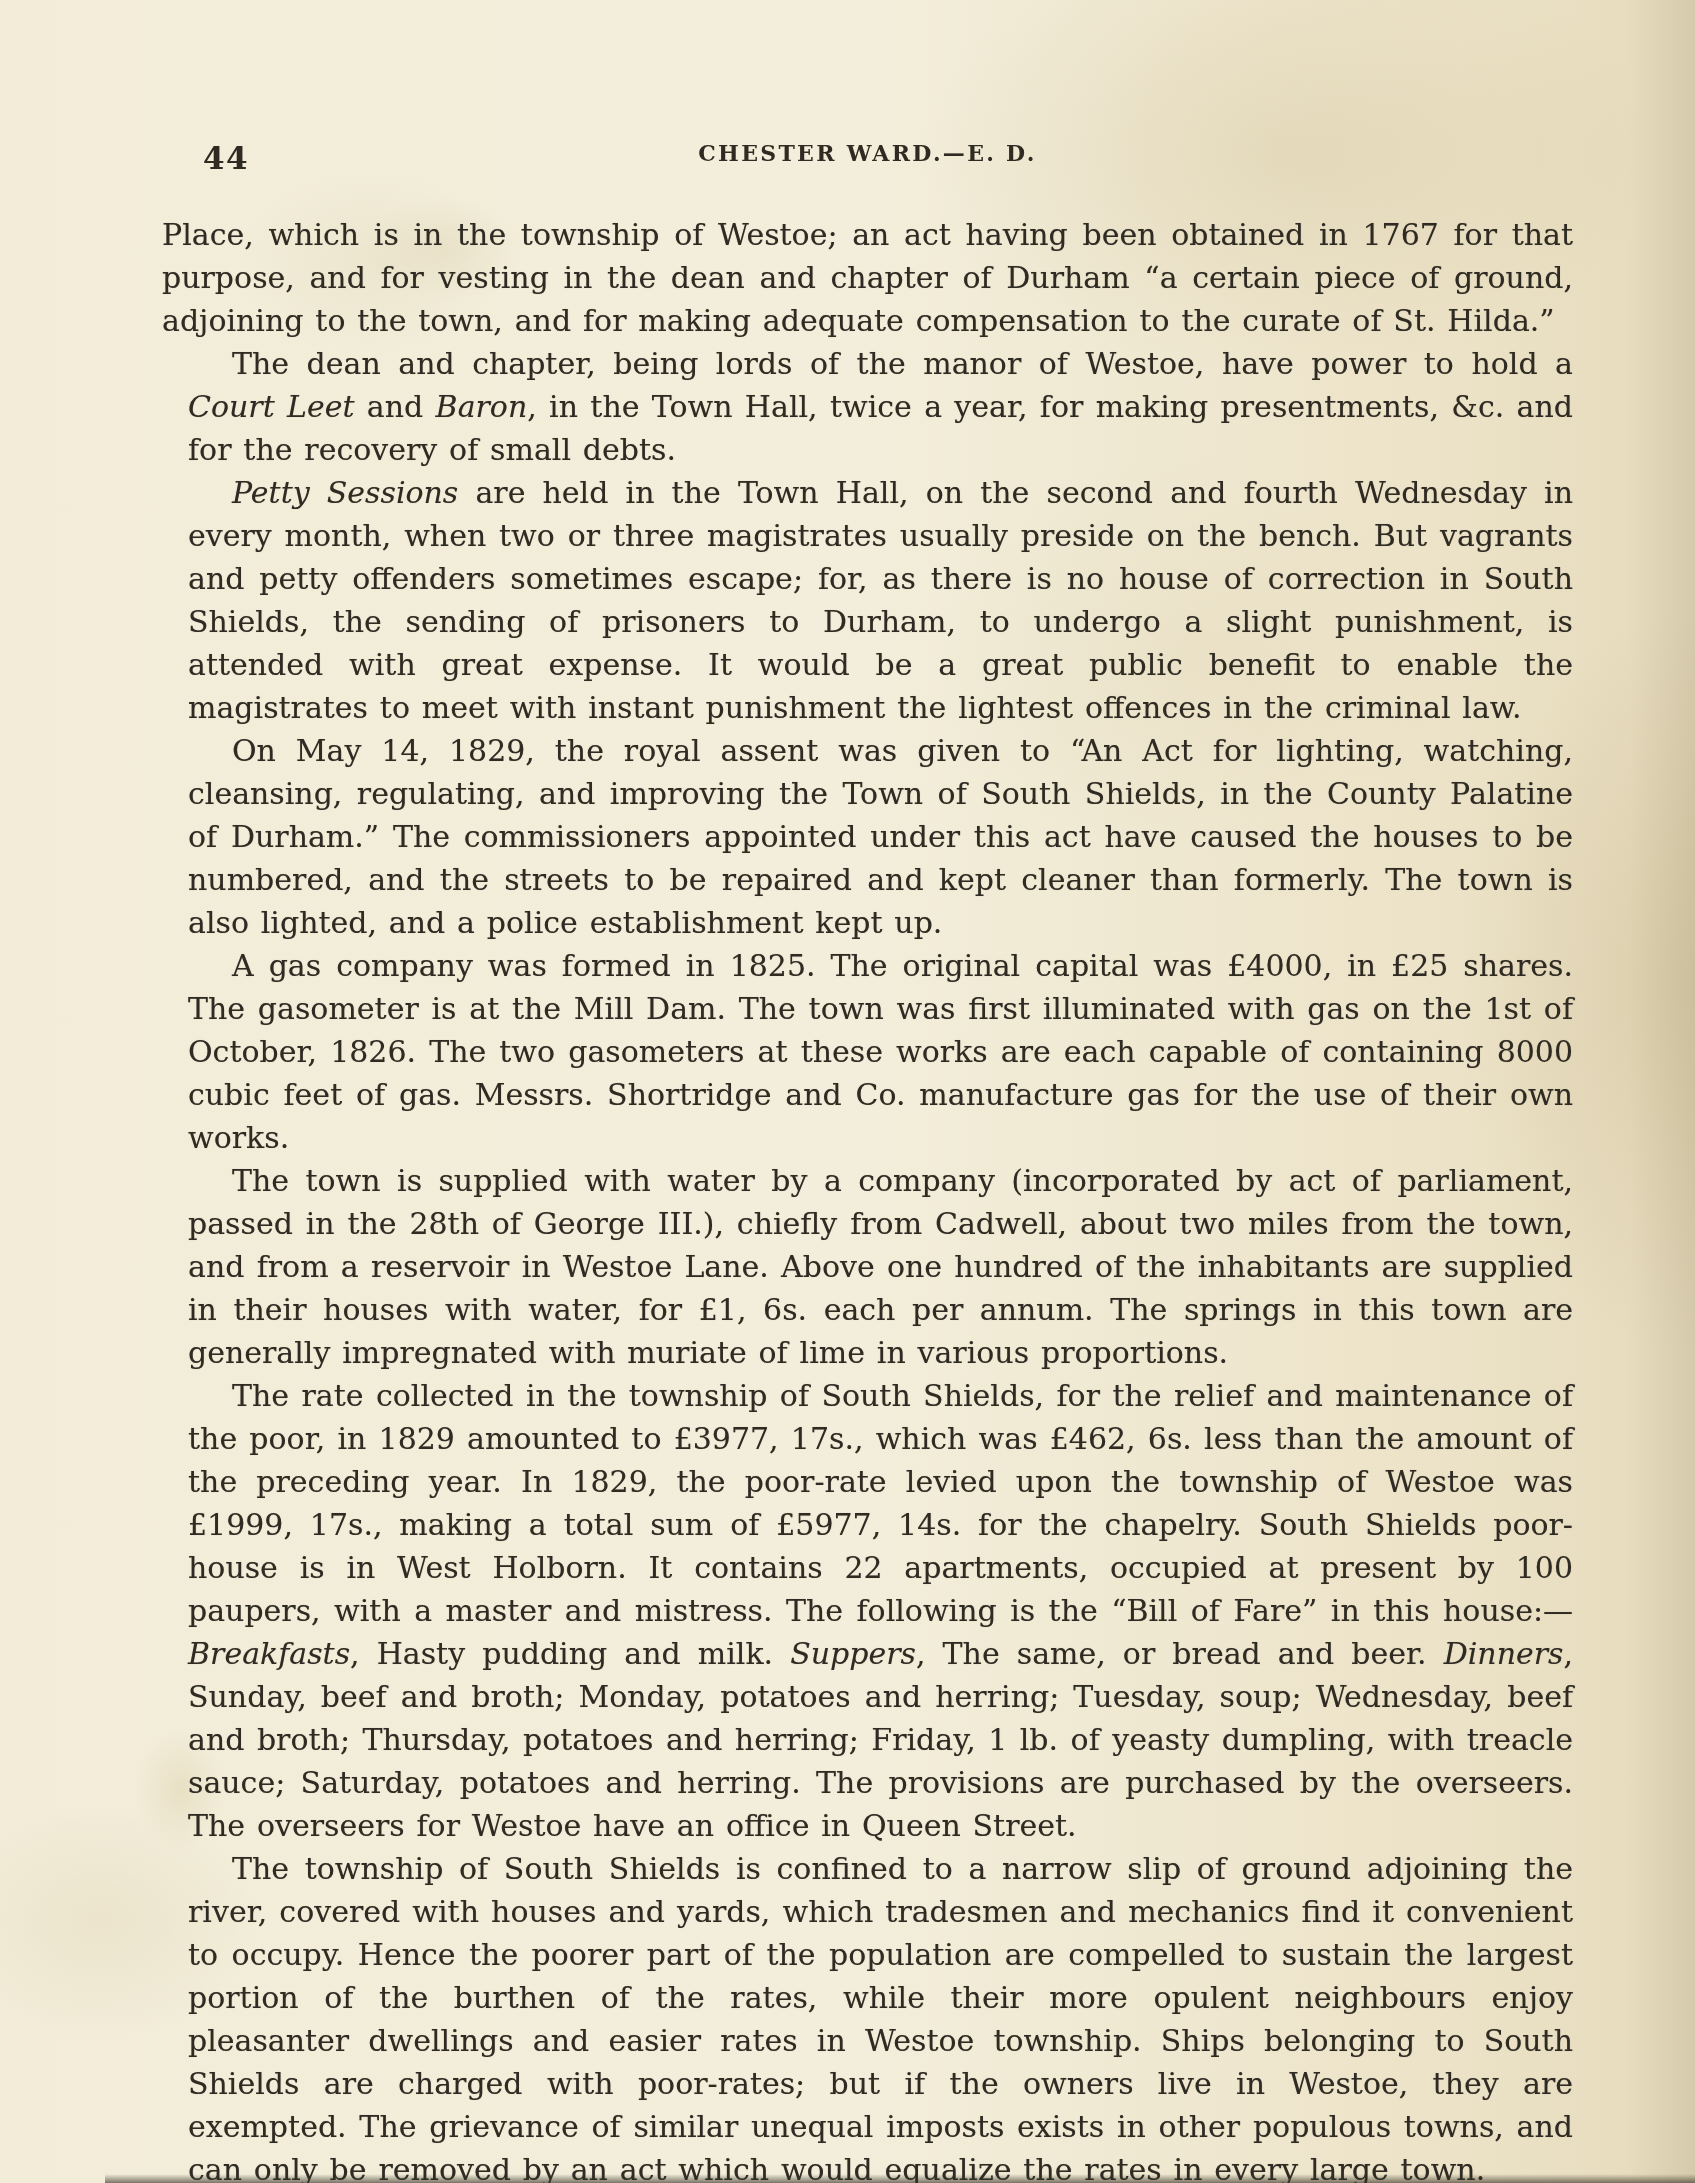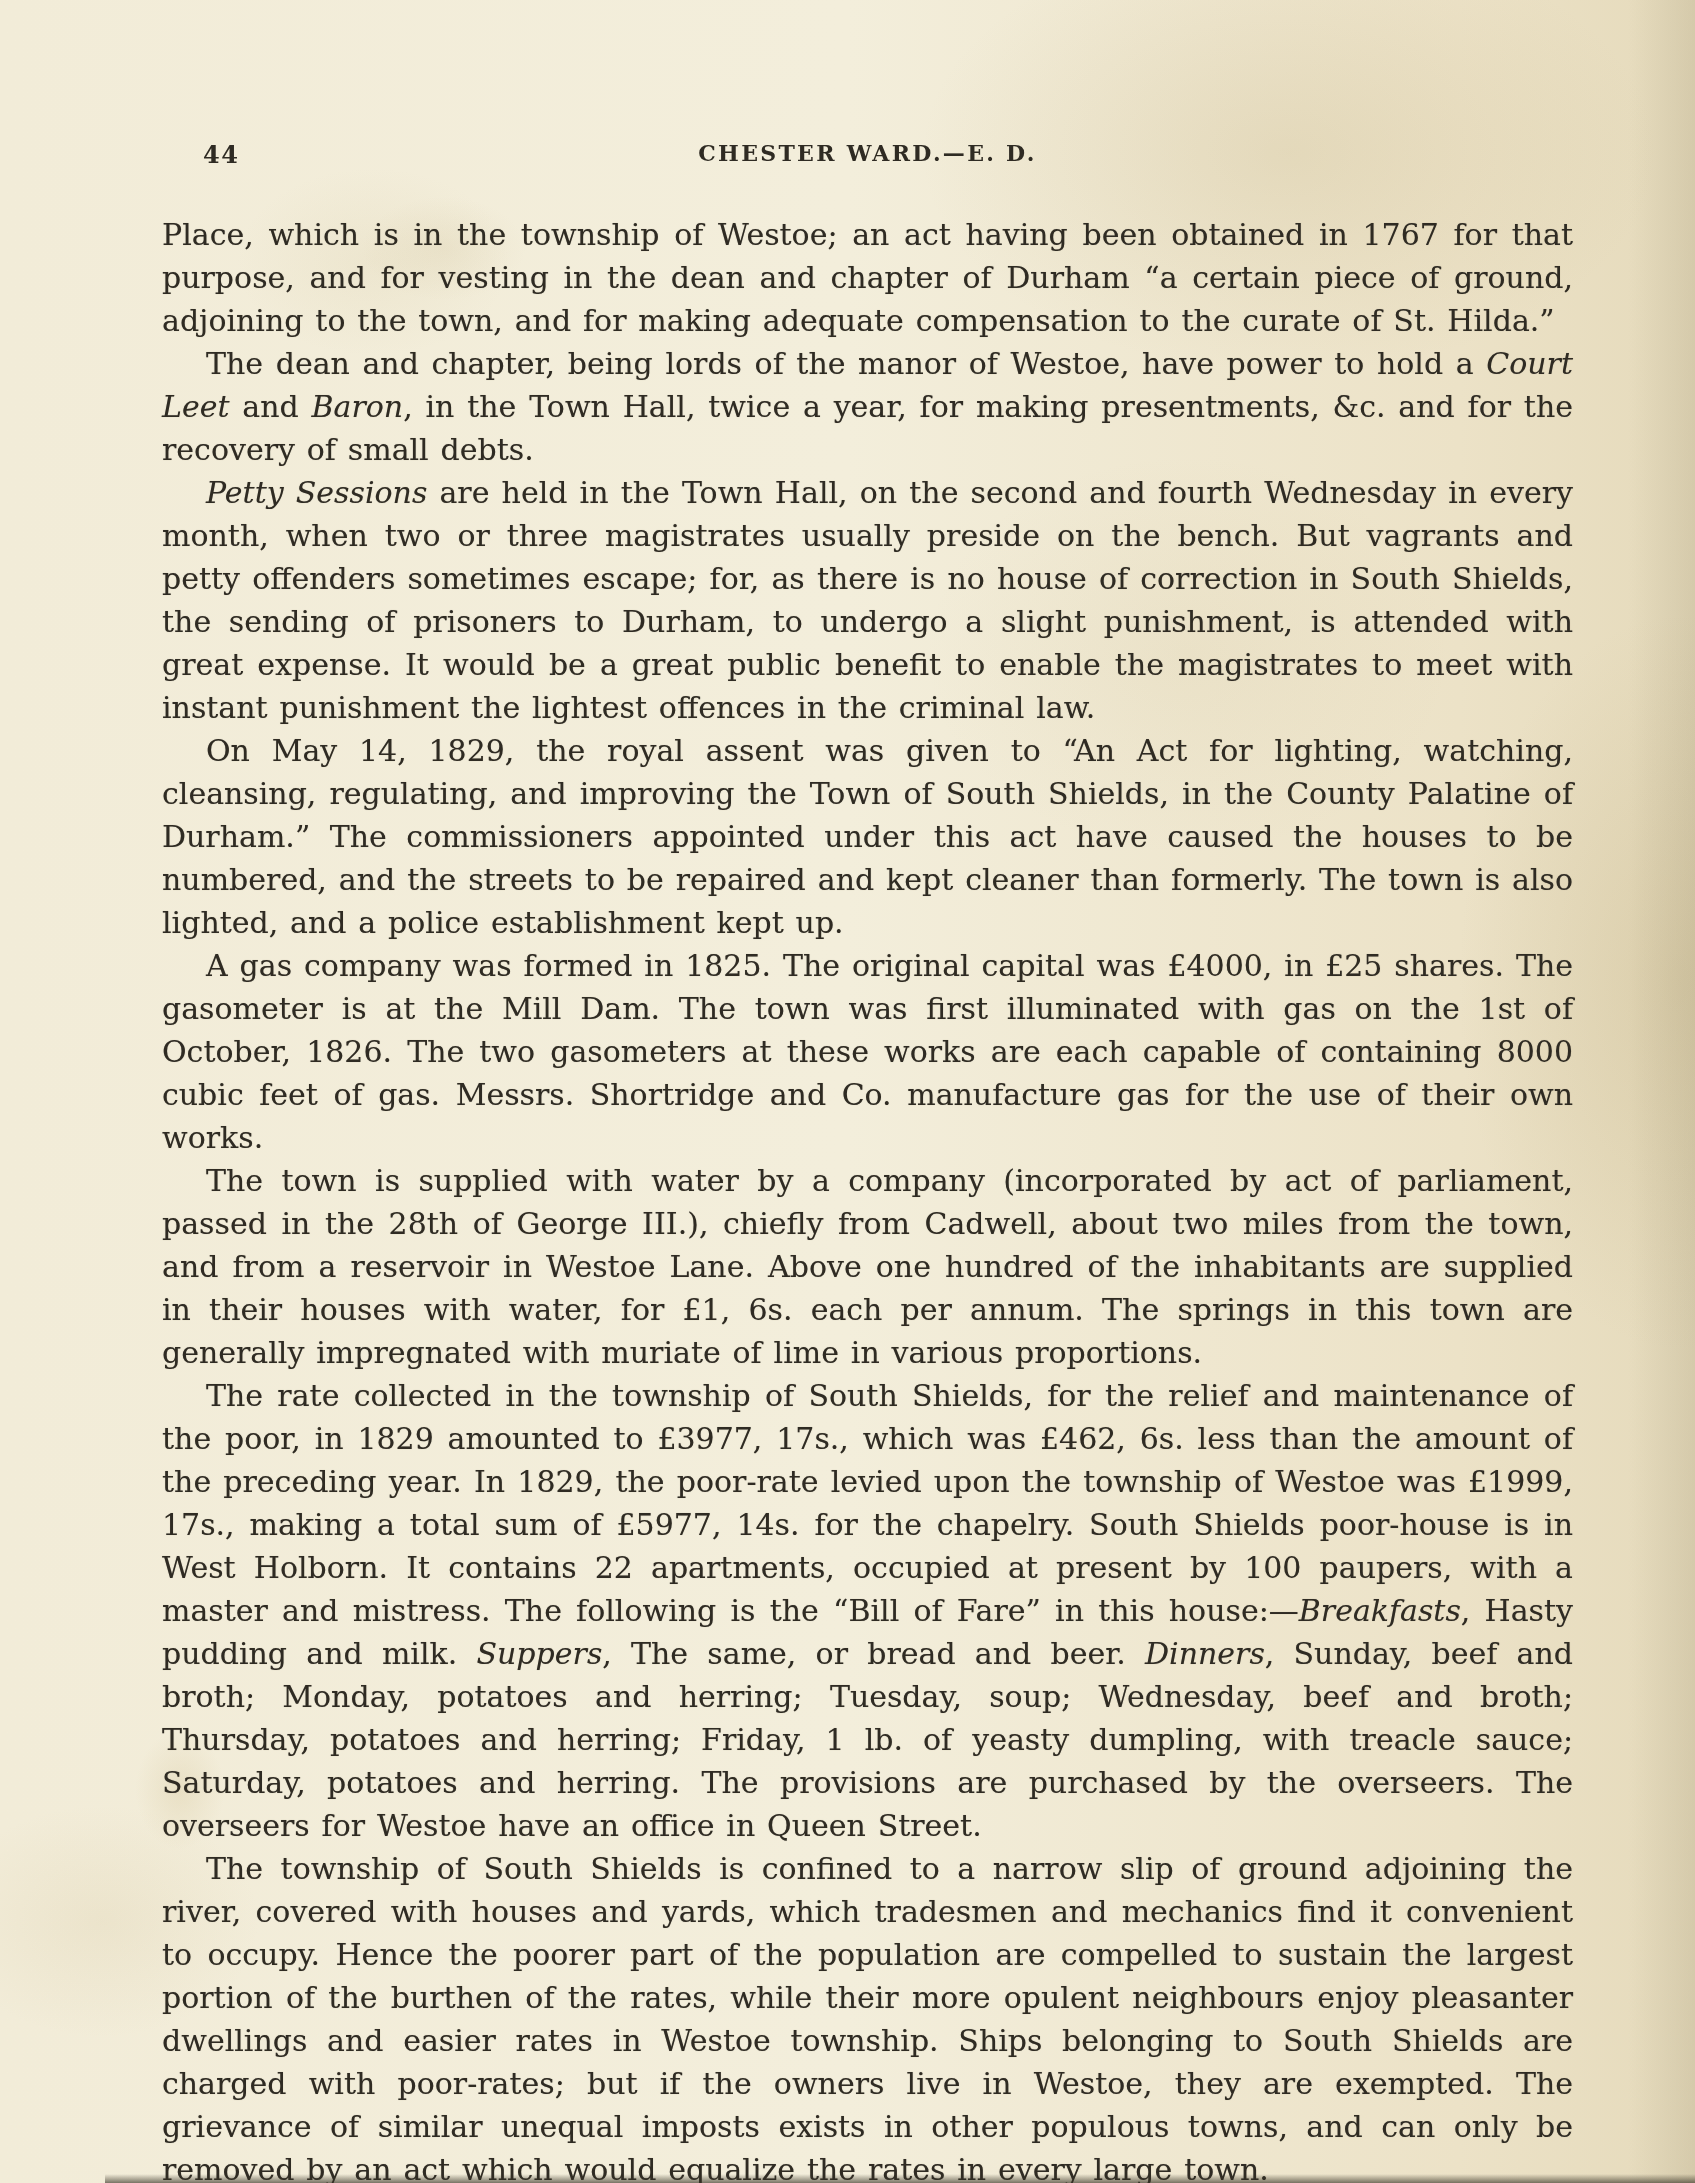--- a/index.html
+++ b/index.html
@@ -44,21 +44,21 @@
     position: absolute;
     top: 140px;
     left: 162px;
     width: 1411px;
     height: 45px;
   }
   .page-num {
     position: absolute;
     left: 41px;
     top: 0;
-    font-size: 24px;
+    font-size: 31px;
     font-weight: bold;
     letter-spacing: 1.5px;
   }
   .running-title {
     display: block;
     text-align: center;
     font-size: 22px;
     font-weight: bold;
     letter-spacing: 2.3px;
     white-space: nowrap;
@@ -73,20 +73,21 @@
     text-align: justify;
     word-spacing: 2.3px;
     text-shadow: 0 0 0.8px rgba(47,43,35,0.35);
   }
   .text-block p {
     margin: 0;
     padding: 0;
   }
   .text-block p.indent {
     text-indent: 44px;
+    margin-left: 26px;
   }
   .it {
     font-style: italic;
   }
 </style>
 </head>
 <body>
 
 <div class="page">
   <div class="stain-b"></div>

